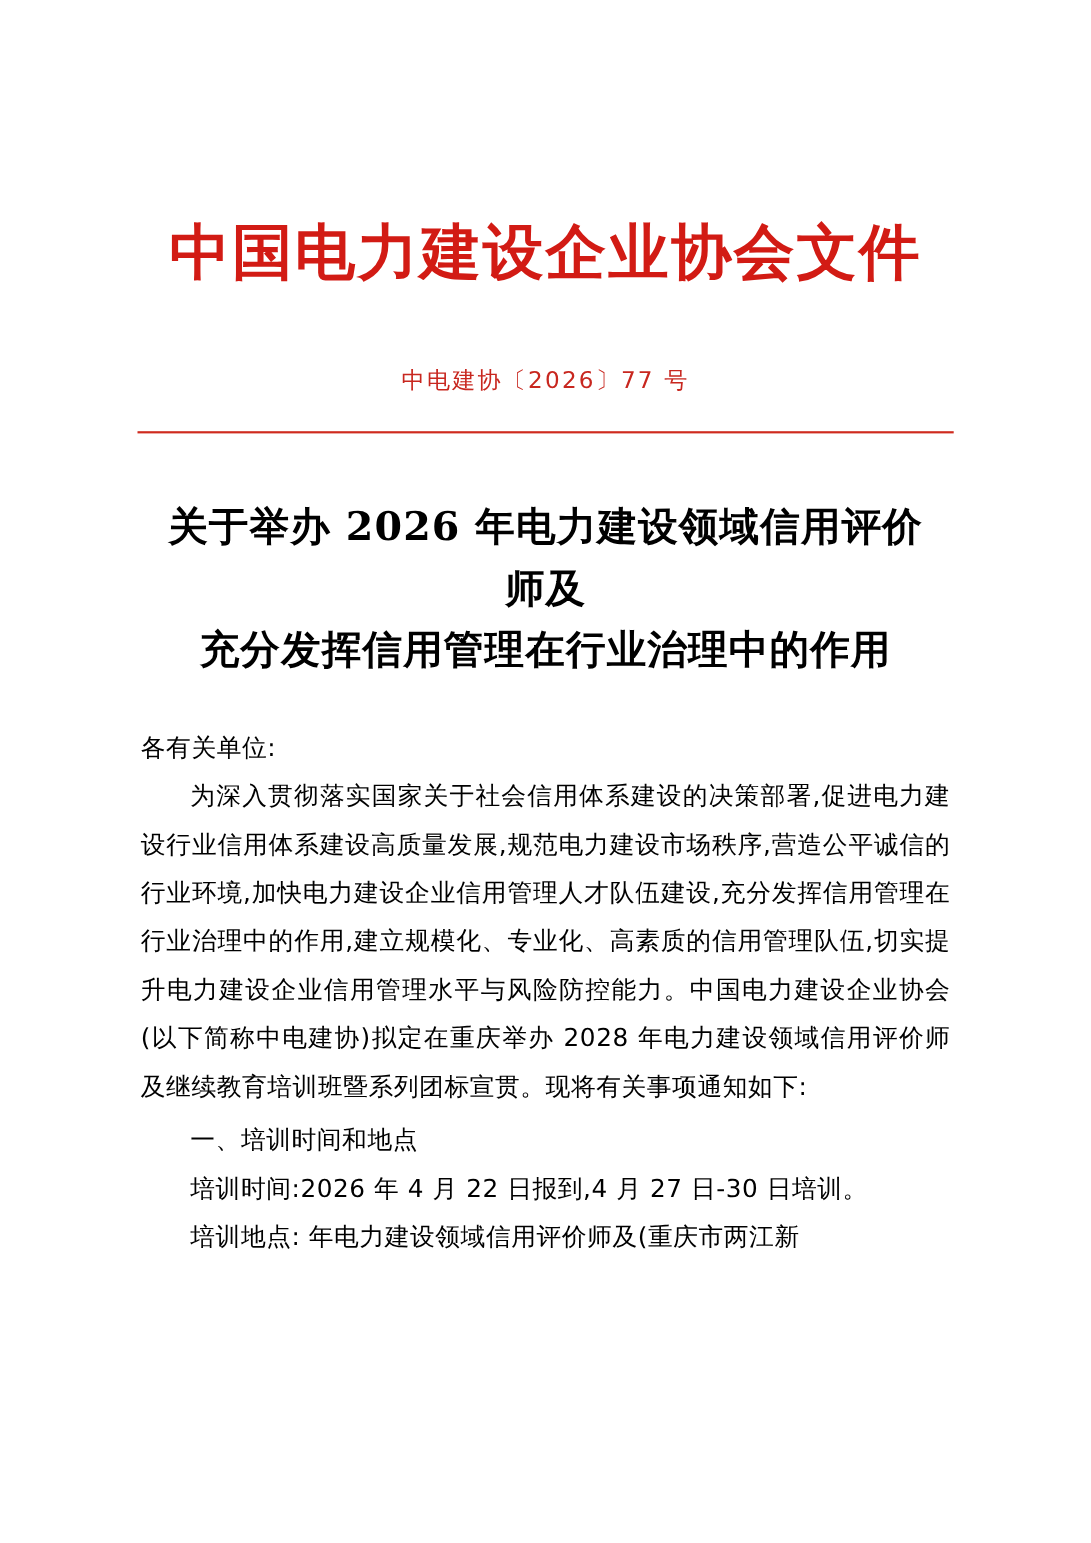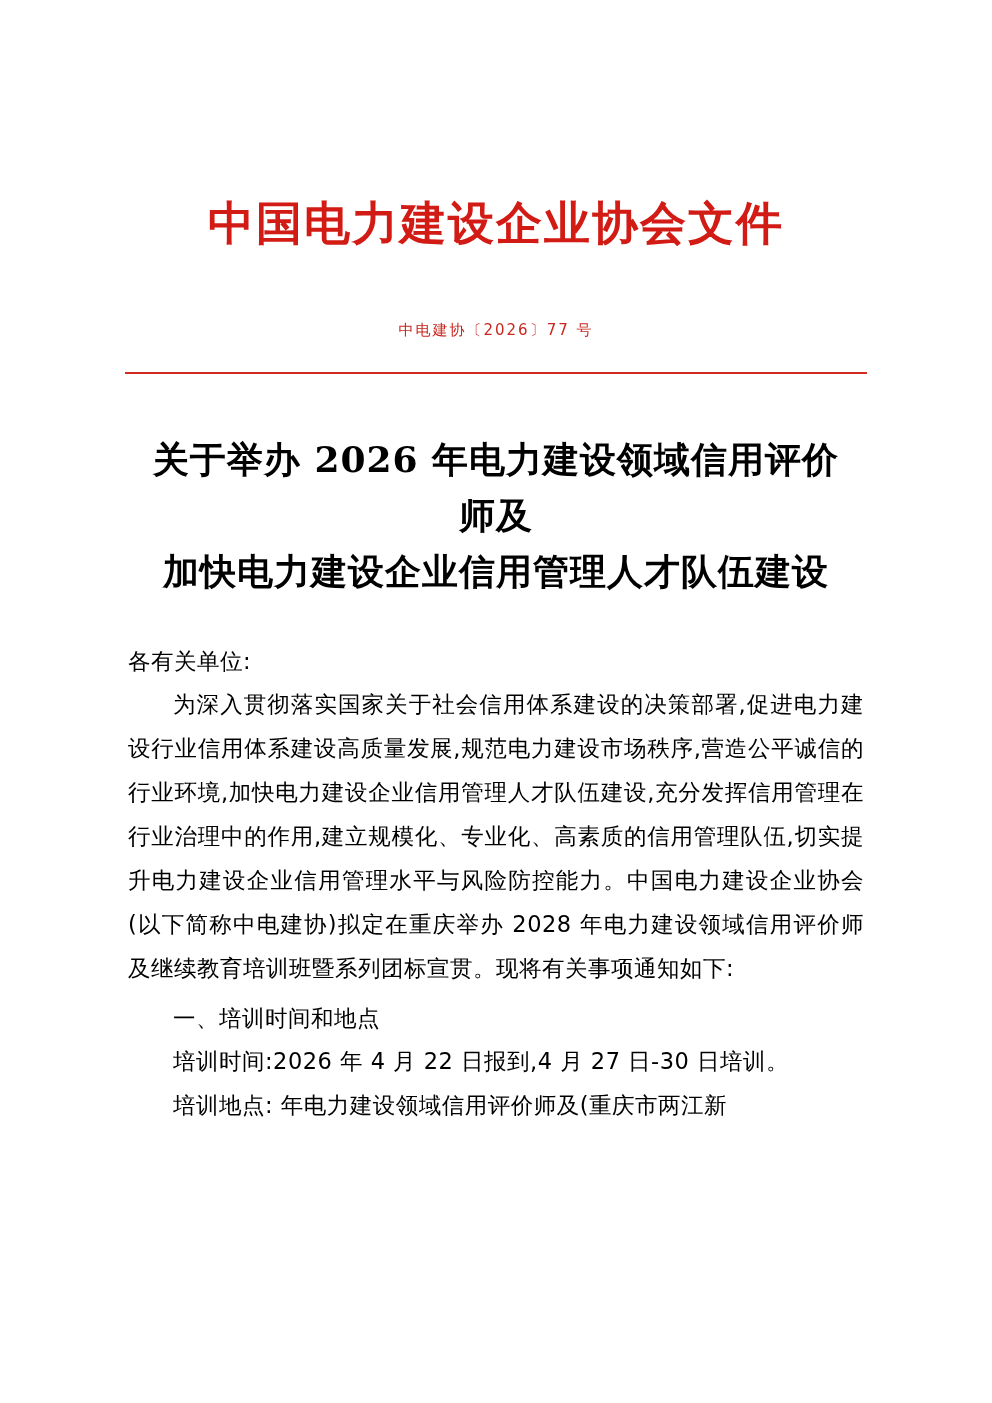--- a/index.html
+++ b/index.html
@@ -20,29 +20,29 @@
     width: 992px;
     height: 1403px;
     box-sizing: border-box;
   }
   .masthead {
     text-align: center;
     margin-top: 196px;
     color: #d21b14;
     font-family: "DejaVu Serif", "Liberation Serif", serif;
     font-weight: bold;
-    font-size: 46px;
+    font-size: 55px;
     letter-spacing: 2px;
     line-height: 1.2;
   }
   .doc-number {
     text-align: center;
     margin-top: 70px;
     color: #c8271f;
-    font-size: 15px;
+    font-size: 21px;
     letter-spacing: 2px;
     font-family: "DejaVu Sans", "Liberation Sans", sans-serif;
   }
   .red-rule {
     margin: 32px 125px 0 125px;
     height: 2px;
     background: #cf2b1f;
   }
   .doc-title {
     margin: 58px 140px 0 140px;
@@ -85,21 +85,21 @@
 <div class="page">
 
   <div class="masthead">中国电力建设企业协会文件</div>
 
   <div class="doc-number">中电建协〔2026〕77 号</div>
 
   <div class="red-rule"></div>
 
   <div class="doc-title">
     <div>关于举办 2026 年电力建设领域信用评价师及</div>
-    <div>加快电力建设企业信用管理人才队伍建设</div>
+    <div>充分发挥信用管理在行业治理中的作用</div>
   </div>
 
   <div class="body-block">
     <p class="salutation">各有关单位:</p>
     <p class="para">为深入贯彻落实国家关于社会信用体系建设的决策部署,促进电力建设行业信用体系建设高质量发展,规范电力建设市场秩序,营造公平诚信的行业环境,加快电力建设企业信用管理人才队伍建设,充分发挥信用管理在行业治理中的作用,建立规模化、专业化、高素质的信用管理队伍,切实提升电力建设企业信用管理水平与风险防控能力。中国电力建设企业协会(以下简称中电建协)拟定在重庆举办 2028 年电力建设领域信用评价师及继续教育培训班暨系列团标宣贯。现将有关事项通知如下:</p>
     <p class="section-heading">一、培训时间和地点</p>
     <p class="line-indent">培训时间:2026 年 4 月 22 日报到,4 月 27 日-30 日培训。</p>
     <p class="line-indent">培训地点: 年电力建设领域信用评价师及(重庆市两江新</p>
   </div>
 

